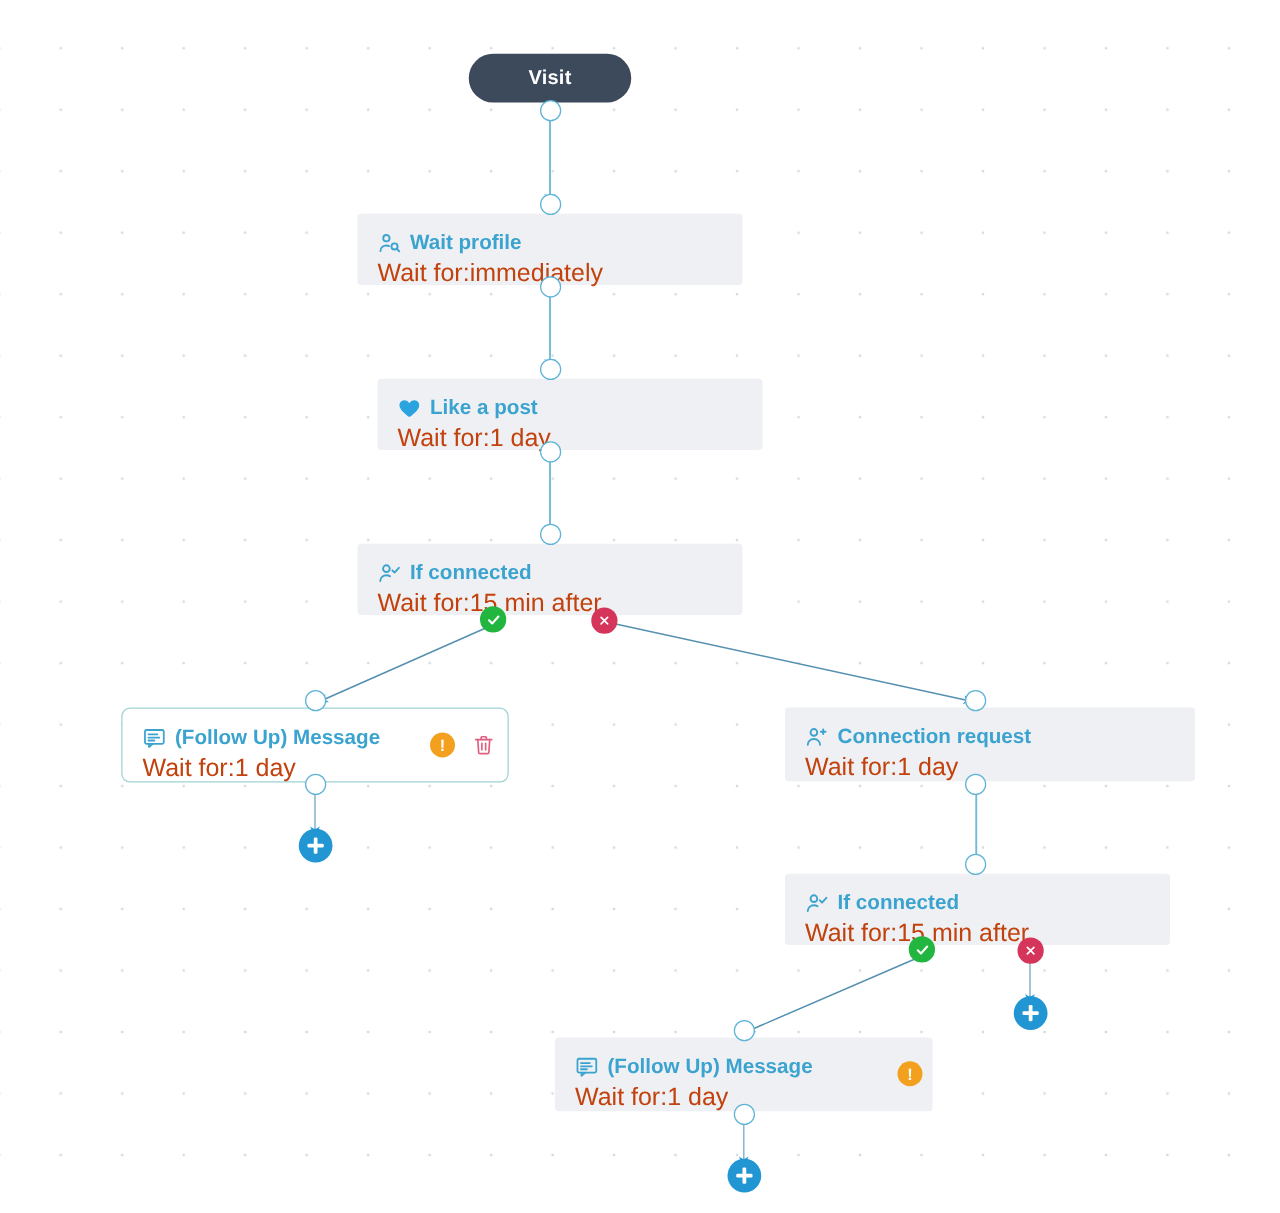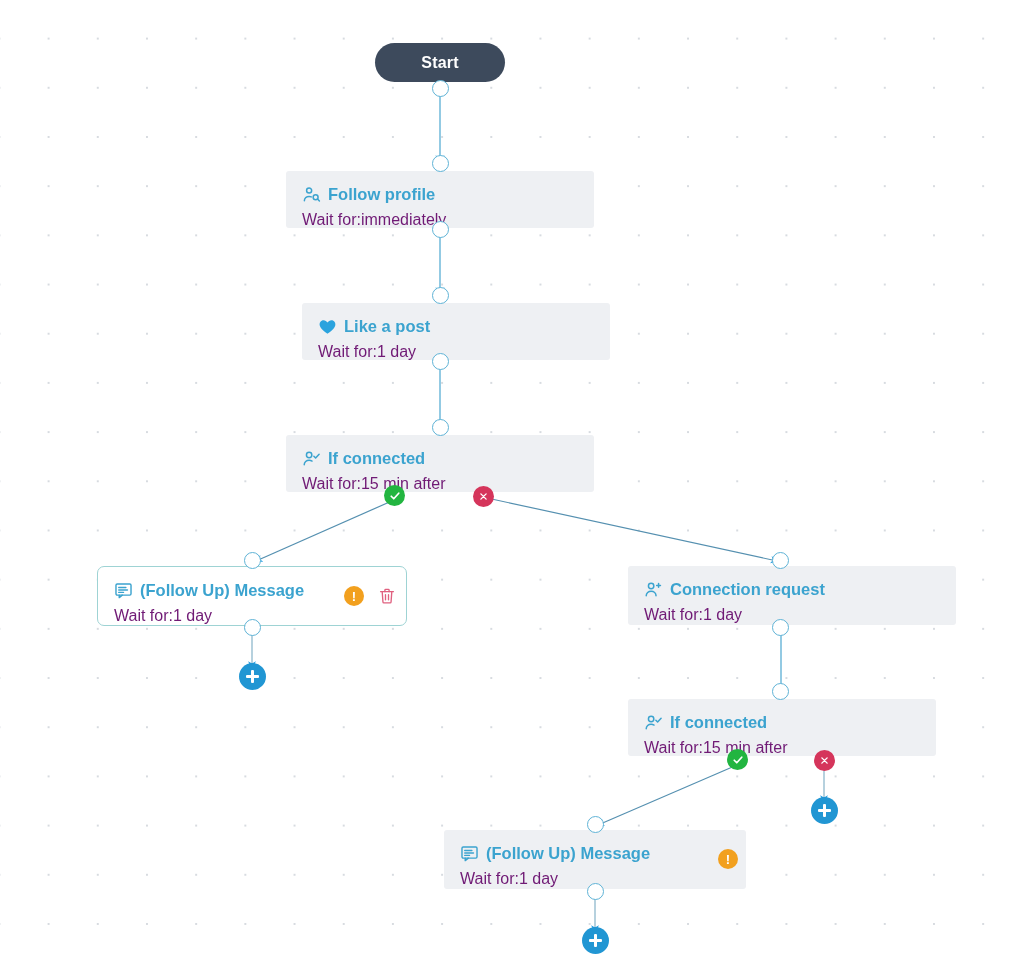--- a/index.html
+++ b/index.html
@@ -51,22 +51,22 @@
     gap: 7px;
     color: #3ba3cf;
     font-size: 16.5px;
     font-weight: bold;
     line-height: 20px;
     white-space: nowrap;
   }
   .node-title .ttl { position: relative; top: 0px; }
   .node-sub {
     margin-top: 6px;
-    color: #701a75;
-    font-size: 16px;
+    color: #c2410c;
+    font-size: 20px;
     line-height: 19px;
     white-space: nowrap;
   }
   .node-icon {
     display: inline-flex;
     width: 19px;
     height: 19px;
     align-items: center;
     justify-content: center;
     flex: 0 0 auto;
@@ -187,35 +187,35 @@
     <path d="M 781 630 L 781 694" stroke="#6fb9da" stroke-width="1.5" fill="none" marker-end="url(#arrow)"></path>
 
     <path d="M 737 765 L 598 825" stroke="#5590b0" stroke-width="1.2" fill="none" marker-end="url(#arrow)"></path>
 
     <path d="M 824 770 L 824 802" stroke="#8fb8cc" stroke-width="1.3" fill="none" marker-end="url(#arrow)"></path>
 
     <path d="M 595 895 L 595 932" stroke="#8fb8cc" stroke-width="1.3" fill="none" marker-end="url(#arrow)"></path>
   </svg>
 
   <div class="start-pill" style="left:375px; top:43px; width:130px; height:39px;">
-    <span>Start</span>
+    <span>Visit</span>
   </div>
   <div class="handle" style="left:432px; top:80px;"></div>
 
   <div class="node" style="left:286px; top:171px; width:308px; height:57px;">
     <div class="node-title">
       <span class="node-icon">
         <svg width="19" height="19" viewBox="0 0 24 24" fill="none" stroke="#3ba3cf" stroke-width="1.9" stroke-linecap="round" stroke-linejoin="round">
           <circle cx="9" cy="7" r="3.2"></circle>
           <path d="M3 20c0-3.3 2.7-5.6 6-5.6 1 0 1.9.2 2.7.6"></path>
           <circle cx="17.2" cy="15.4" r="3.1"></circle>
           <path d="M19.6 17.8 L22 20.3"></path>
         </svg>
       </span>
-      <span class="ttl">Follow profile</span>
+      <span class="ttl">Wait profile</span>
     </div>
     <div class="node-sub">Wait for:immediately</div>
   </div>
   <div class="handle" style="left:432px; top:155px;"></div>
   <div class="handle" style="left:432px; top:221px;"></div>
 
   <div class="node" style="left:302px; top:303px; width:308px; height:57px;">
     <div class="node-title">
       <span class="node-icon">
         <svg width="19" height="19" viewBox="0 0 24 24" fill="#2aa3de">

